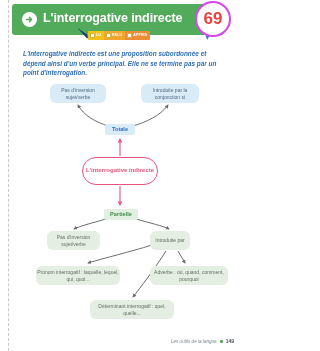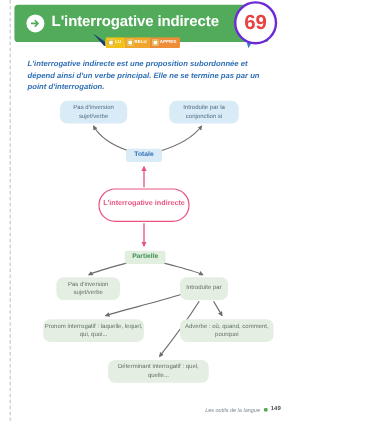--- a/index.html
+++ b/index.html
@@ -70,21 +70,21 @@
     height: 42px;
   }
   .badge-bubble {
     position: absolute;
     left: 0;
     top: 0;
     width: 36px;
     height: 36px;
     border-radius: 50%;
     background: #ffffff;
-    border: 2px solid #6d28d9;
+    border: 2px solid #d946ef;
     box-sizing: border-box;
     display: flex;
     align-items: center;
     justify-content: center;
   }
   .badge-num {
     color: #e8413f;
     font-size: 17px;
     font-weight: bold;
     line-height: 1;

